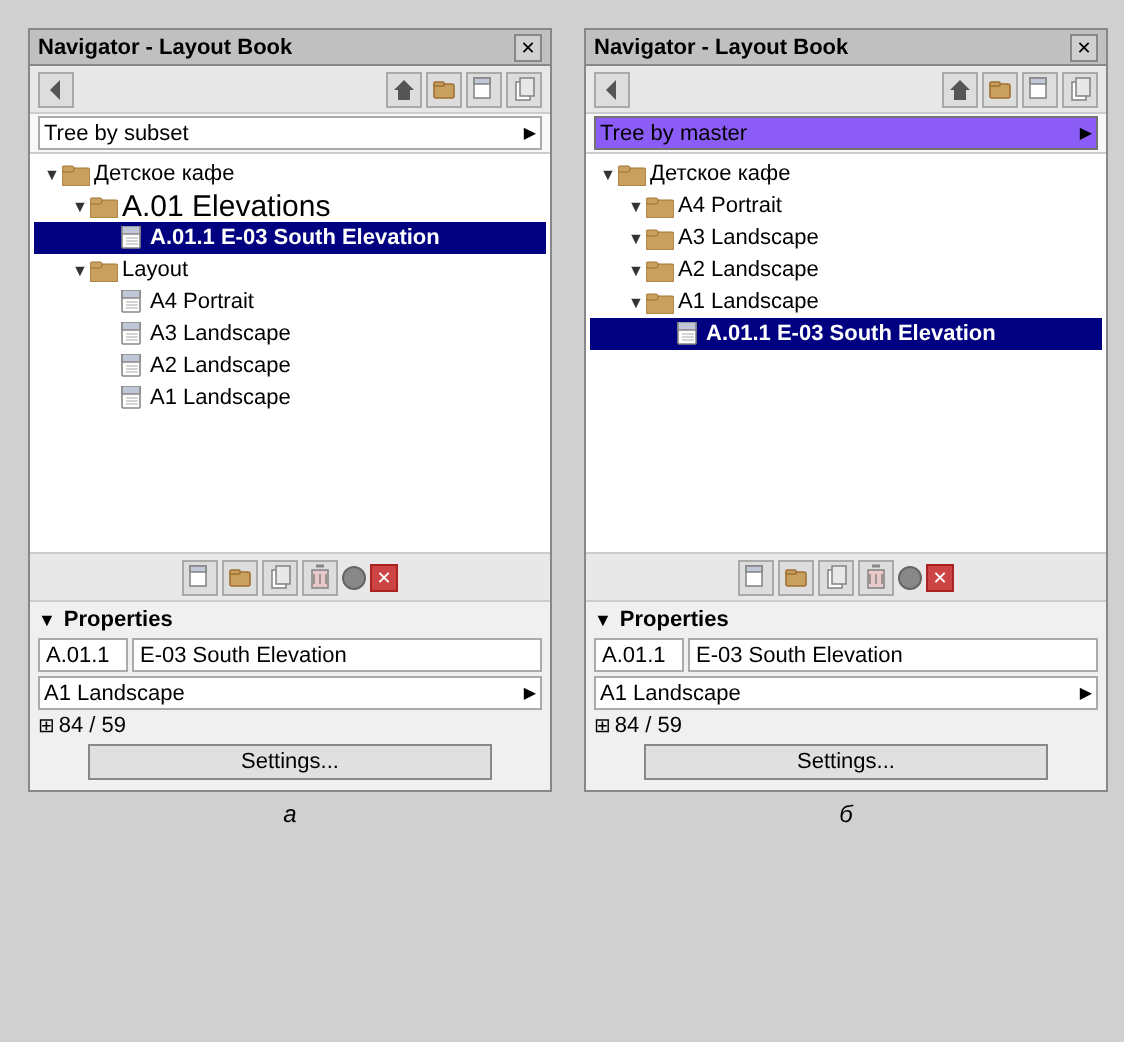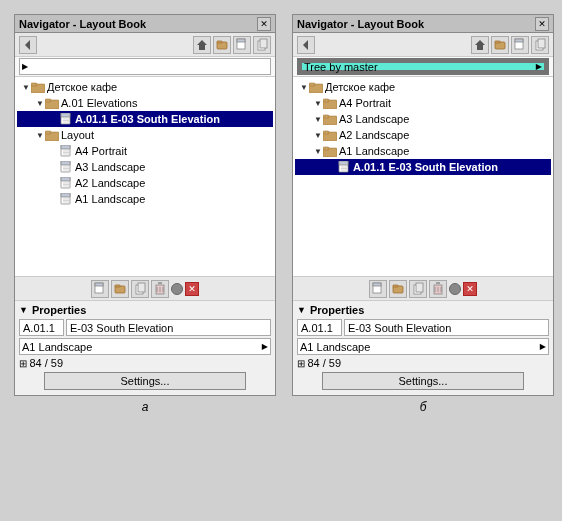--- a/index.html
+++ b/index.html
@@ -231,20 +231,21 @@
         <div class="toolbar-btn" style="border:1px solid #aaa; background:#ddd;">
           <svg width="14" height="14" viewBox="0 0 14 14">
               <rect x="3" y="3" width="7" height="9" fill="#fff" stroke="#888" stroke-width="0.8"></rect>
               <rect x="5" y="1" width="7" height="9" fill="#e8e8e8" stroke="#888" stroke-width="0.8"></rect>
             </svg>
         </div>
       </div>
 
       <div class="dropdown-bar">
         <div style="flex:1; display:flex; align-items:center; background:#fff; border:1px solid #aaa; height:17px; padding:0 2px;">
+          <span style="font-size:11px; flex:1;">Tree by subset</span>
           <span style="font-size:8px;">▶</span>
         </div>
       </div>
 
       <div class="tree-area">
         <div class="tree-node" style=" padding-left:4px; display:flex; align-items:center; height:16px;">
       <span class="tree-expand" style="width:10px; font-size:8px; color:#333;">▼</span>
       <span class="tree-icon">
               <svg width="14" height="12" viewBox="0 0 14 12">
       <rect x="0" y="3" width="14" height="9" rx="1" fill="#c8a060" stroke="#a07030" stroke-width="0.5"></rect>
@@ -254,21 +255,21 @@
       <span class="tree-label" style="font-size:11px;">Детское кафе</span>
     </div>
           <div class="tree-node" style=" padding-left:18px; display:flex; align-items:center; height:16px;">
       <span class="tree-expand" style="width:10px; font-size:8px; color:#333;">▼</span>
       <span class="tree-icon">
               <svg width="14" height="12" viewBox="0 0 14 12">
       <rect x="0" y="3" width="14" height="9" rx="1" fill="#c8a060" stroke="#a07030" stroke-width="0.5"></rect>
       <rect x="0" y="2" width="6" height="3" rx="1" fill="#c8a060" stroke="#a07030" stroke-width="0.5"></rect>
     </svg>
             </span>
-      <span class="tree-label" style="font-size:11px;">A.01 Elevations</span>
+      <span class="tree-label" style="font-size:15px;">A.01 Elevations</span>
     </div>
           <div class="tree-node selected" style="background:#000080; color:#fff; padding-left:32px; display:flex; align-items:center; height:16px;">
       <span class="tree-expand" style="width:10px; font-size:8px; color:#fff;"></span>
       <span class="tree-icon">
               <svg width="13" height="13" viewBox="0 0 13 13">
       <rect x="1" y="0" width="9" height="11" rx="0.5" fill="#fff" stroke="#888" stroke-width="0.8"></rect>
       <rect x="1" y="0" width="9" height="4" rx="0.5" fill="#c0c8d8" stroke="#888" stroke-width="0.8"></rect>
       <line x1="3" y1="6" x2="9" y2="6" stroke="#aaa" stroke-width="0.5"></line>
       <line x1="3" y1="7.5" x2="9" y2="7.5" stroke="#aaa" stroke-width="0.5"></line>
       <line x1="3" y1="9" x2="9" y2="9" stroke="#aaa" stroke-width="0.5"></line>
@@ -430,21 +431,21 @@
         </div>
         <div class="toolbar-btn" style="border:1px solid #aaa; background:#ddd;">
           <svg width="14" height="14" viewBox="0 0 14 14">
               <rect x="3" y="3" width="7" height="9" fill="#fff" stroke="#888" stroke-width="0.8"></rect>
               <rect x="5" y="1" width="7" height="9" fill="#e8e8e8" stroke="#888" stroke-width="0.8"></rect>
             </svg>
         </div>
       </div>
 
       <div class="dropdown-bar">
-        <div style="flex:1; display:flex; align-items:center; background:#5eead4; border:5px solid #737373; height:17px; padding:0 2px;">
+        <div style="flex:1; display:flex; align-items:center; background:#8b5cf6; border:1px solid #737373; height:17px; padding:0 2px;">
           <span style="font-size:11px; flex:1;">Tree by master</span>
           <span style="font-size:8px;">▶</span>
         </div>
       </div>
 
       <div class="tree-area">
         <div class="tree-node" style=" padding-left:4px; display:flex; align-items:center; height:16px;">
       <span class="tree-expand" style="width:10px; font-size:8px; color:#333;">▼</span>
       <span class="tree-icon">
               <svg width="14" height="12" viewBox="0 0 14 12">

